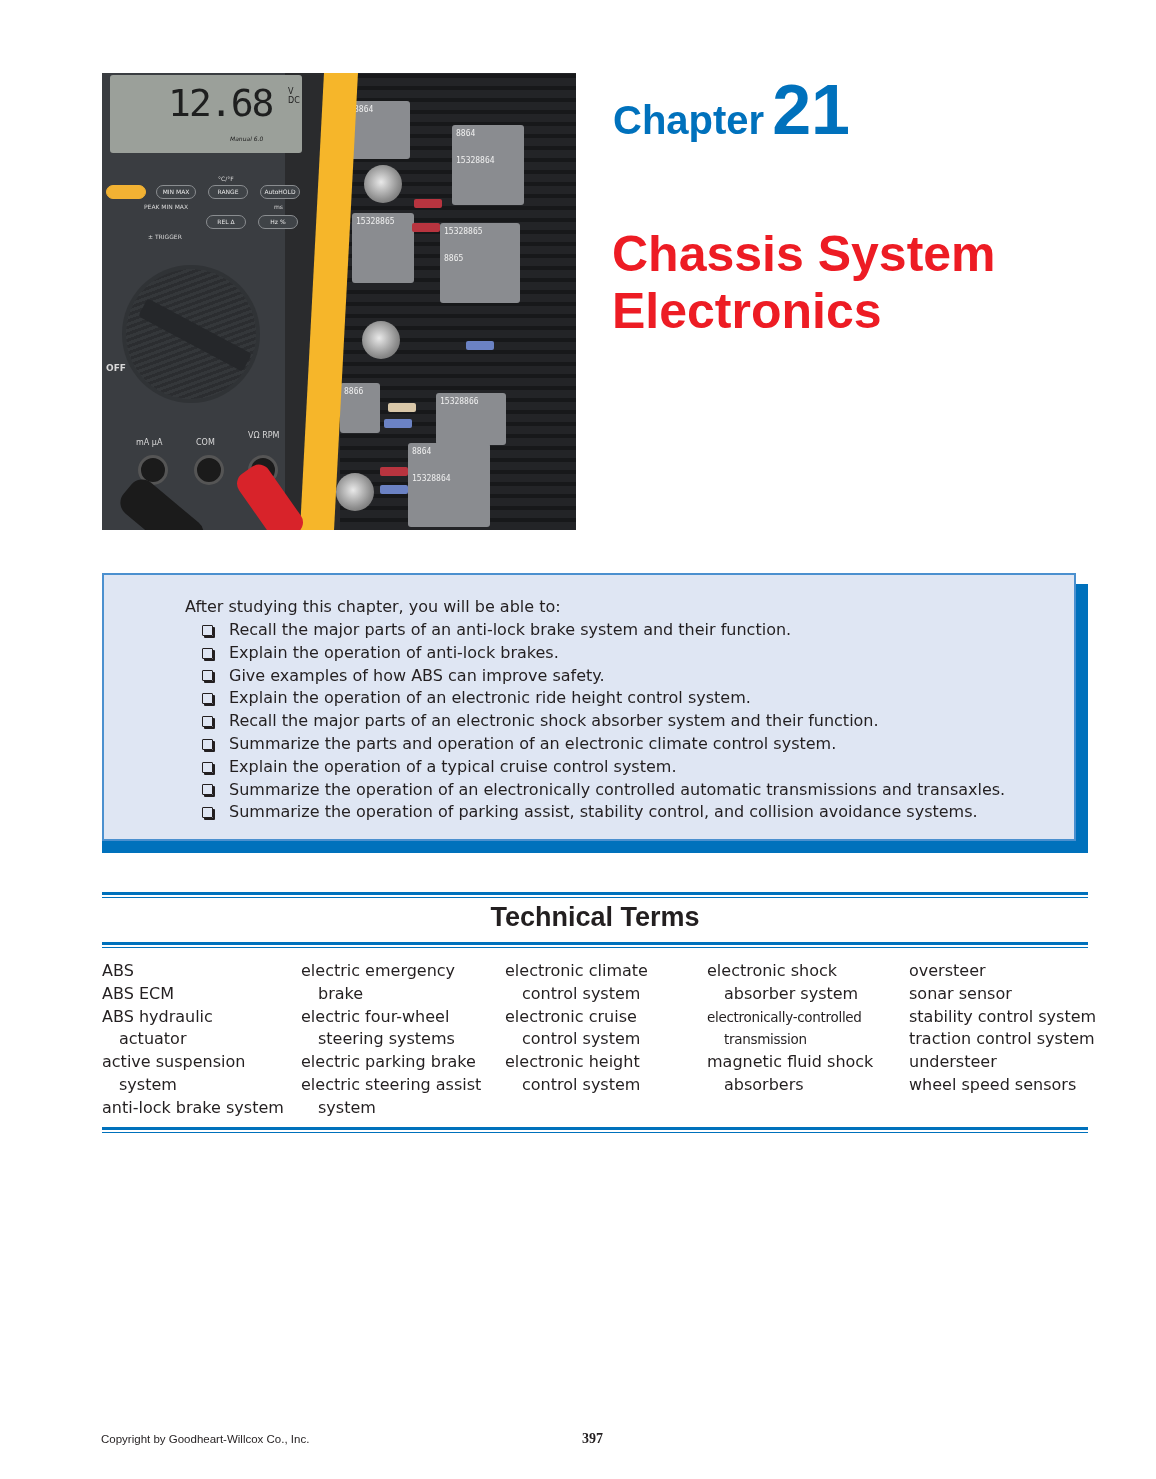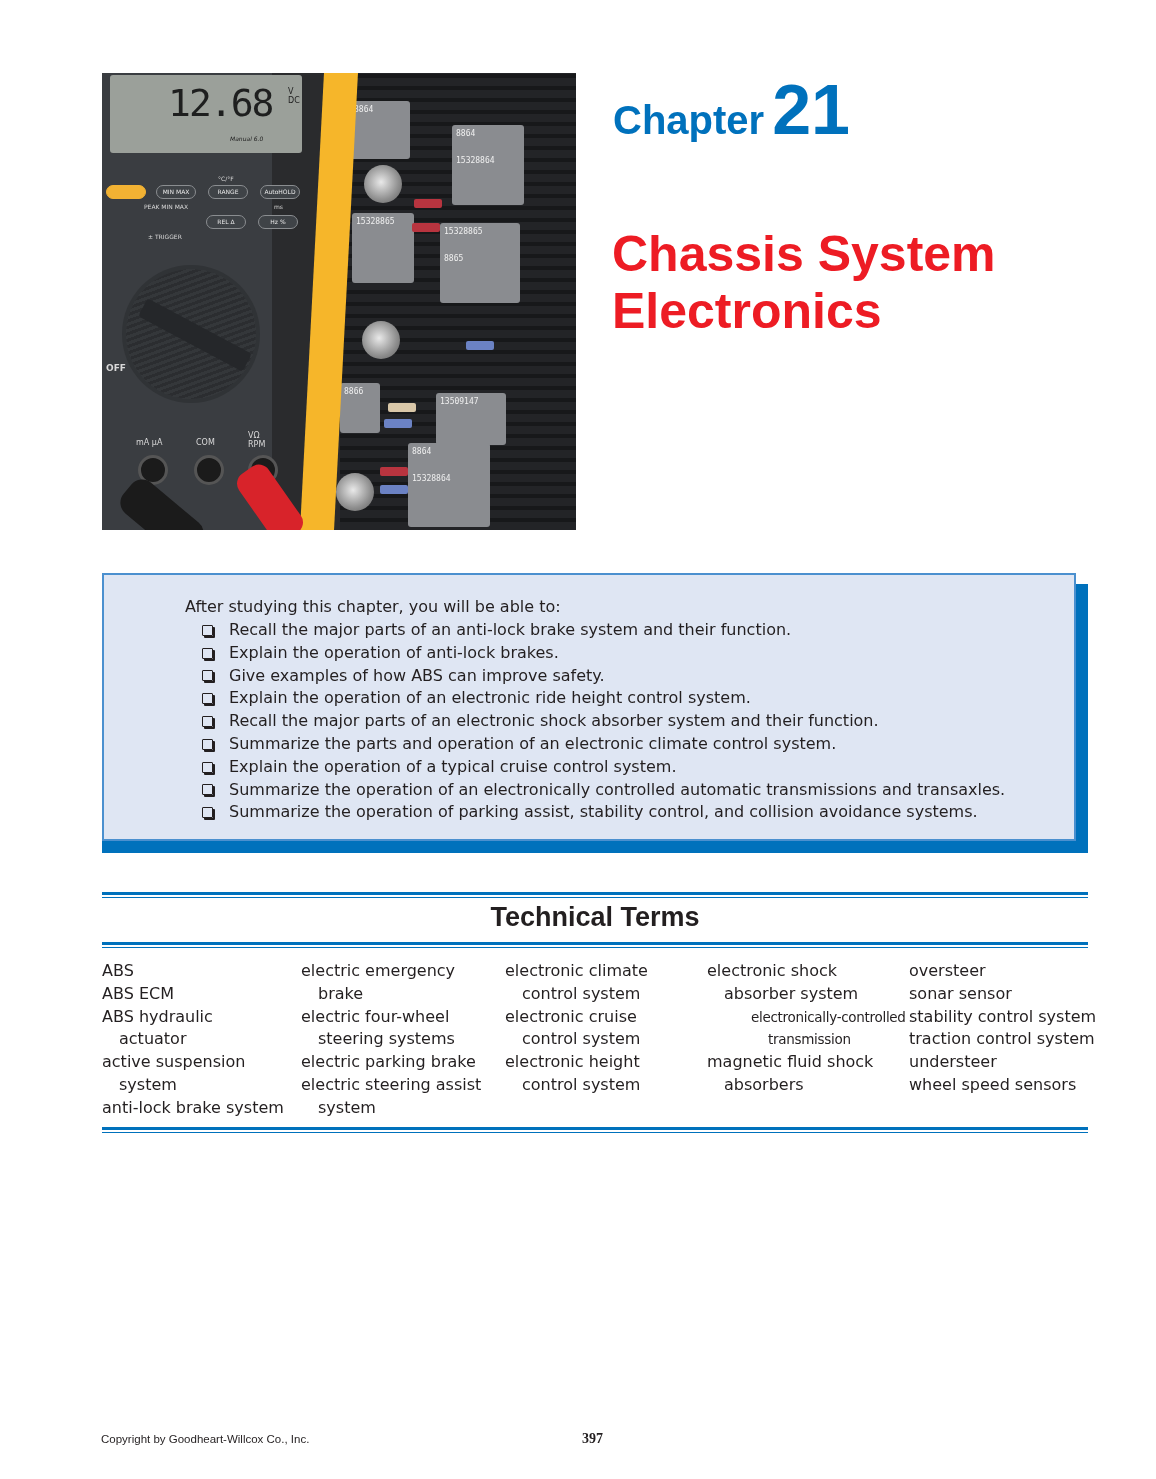--- a/index.html
+++ b/index.html
@@ -2,21 +2,21 @@
 <html><head>
 <meta charset="utf-8">
 <style>
   html, body { margin: 0; padding: 0; background: #ffffff; }
   body { width: 1156px; height: 1479px; position: relative; overflow: hidden;
          font-family: "DejaVu Sans", sans-serif; color: #231f20; }
 
   
   .photo { position: absolute; left: 102px; top: 73px; width: 474px; height: 457px;
            overflow: hidden; background: #2a2b2d; }
-  .meter { position: absolute; left: 0; top: 0; width: 170px; height: 457px; background: #3a3d41; }
+  .meter { position: absolute; left: 0; top: 0; width: 183px; height: 457px; background: #3a3d41; }
   .lcd { position: absolute; left: 8px; top: 2px; width: 192px; height: 78px; background: #9ba09a;
          border-radius: 3px; }
   .lcd-val { position: absolute; left: 58px; top: 6px; font-family: "DejaVu Sans Mono", monospace;
              font-size: 38px; color: #1e1f1f; letter-spacing: -2px; }
   .lcd-unit { position: absolute; left: 178px; top: 12px; font-size: 8px; color: #222; }
   .lcd-sub { position: absolute; left: 120px; top: 60px; font-size: 6px; font-style: italic; color: #222; }
   .mbtn { position: absolute; height: 12px; border-radius: 7px; background: #3f4347; border: 1px solid #8a8d90;
           font-size: 6px; color: #e8e8e8; text-align: center; line-height: 12px; }
   .mbtn.yellow { background: #f2b233; border-color: #f2b233; }
   .mlabel { position: absolute; font-size: 6px; color: #d9d9d9; }
@@ -60,39 +60,39 @@
 
   
   .rule { position: absolute; left: 102px; width: 986px; }
   .rule .a { height: 3px; background: #0071bc; }
   .rule .b { height: 1px; background: #0071bc; margin-top: 2px; }
   .tt-title { position: absolute; left: 102px; top: 902px; width: 986px; text-align: center;
               font-family: "Liberation Sans", sans-serif; font-weight: bold; font-size: 27px; color: #231f20; }
   .tt-col { position: absolute; top: 960px; margin: 0; padding: 0; list-style: none; }
   .tt-col li { font-size: 16px; line-height: 22.8px; white-space: nowrap; }
   .tt-col li.cont { padding-left: 17px; }
-  .tt-col li.small { font-size: 13.5px; letter-spacing: -0.3px; margin-left: 44px; }
+  .tt-col li.small { font-size: 13.5px; letter-spacing: -0.3px; }
 
   
   .footer-copy { position: absolute; left: 101px; top: 1433px; font-family: "Liberation Sans", sans-serif;
                  font-size: 11.5px; color: #231f20; }
   .footer-page { position: absolute; left: 582px; top: 1431px; font-family: "Liberation Serif", serif;
                  font-weight: bold; font-size: 14px; color: #231f20; text-align: right; }
 </style>
 </head>
 <body>
 
 <div class="photo">
   <div class="fusebox">
     <div class="relay" style="left:10px;top:28px;width:60px;height:58px;"><span>8864</span></div>
     <div class="relay" style="left:112px;top:52px;width:72px;height:80px;"><span>8864</span><br><br><br><span>15328864</span></div>
     <div class="relay" style="left:12px;top:140px;width:62px;height:70px;"><span>15328865</span></div>
     <div class="relay" style="left:100px;top:150px;width:80px;height:80px;"><span>15328865</span><br><br><br><span>8865</span></div>
     <div class="relay" style="left:0px;top:310px;width:40px;height:50px;"><span>8866</span></div>
-    <div class="relay" style="left:96px;top:320px;width:70px;height:52px;"><span>13509147</span></div>
+    <div class="relay" style="left:96px;top:320px;width:70px;height:52px;"><span>15328866</span></div>
     <div class="relay" style="left:68px;top:370px;width:82px;height:84px;"><span>8864</span><br><br><br><span>15328864</span></div>
     <div class="bolt" style="left:24px;top:92px;"></div>
     <div class="bolt" style="left:22px;top:248px;"></div>
     <div class="bolt" style="left:-4px;top:400px;"></div>
     <div class="fuse" style="left:74px;top:126px;background:#b8343f;"></div>
     <div class="fuse" style="left:72px;top:150px;background:#b8343f;"></div>
     <div class="fuse" style="left:126px;top:268px;background:#6b82c4;"></div>
     <div class="fuse" style="left:48px;top:330px;background:#d9c7a8;"></div>
     <div class="fuse" style="left:44px;top:346px;background:#6b82c4;"></div>
     <div class="fuse" style="left:40px;top:394px;background:#b8343f;"></div>

